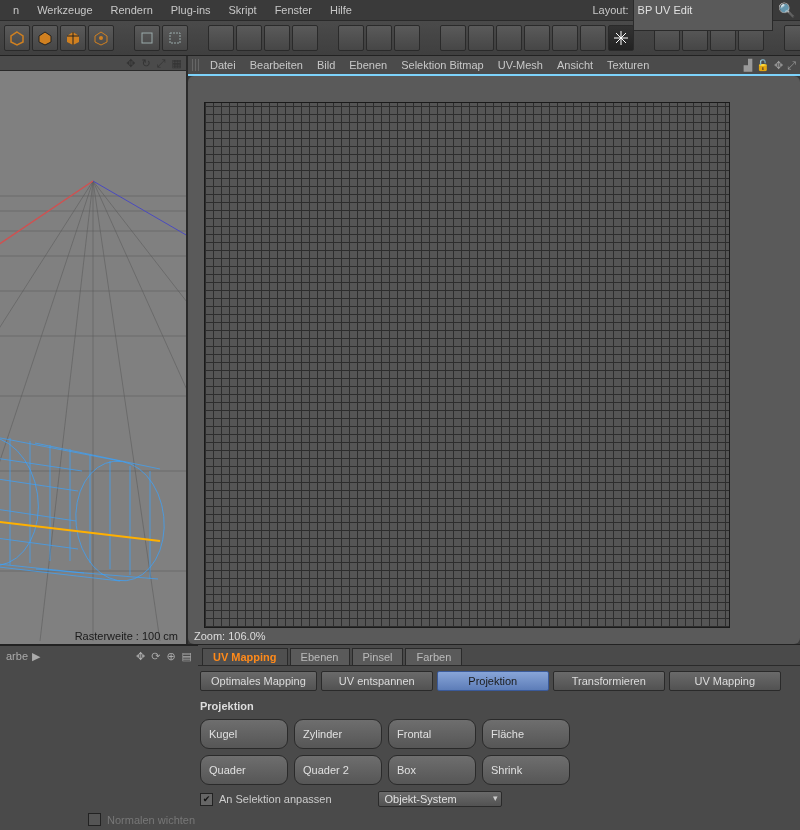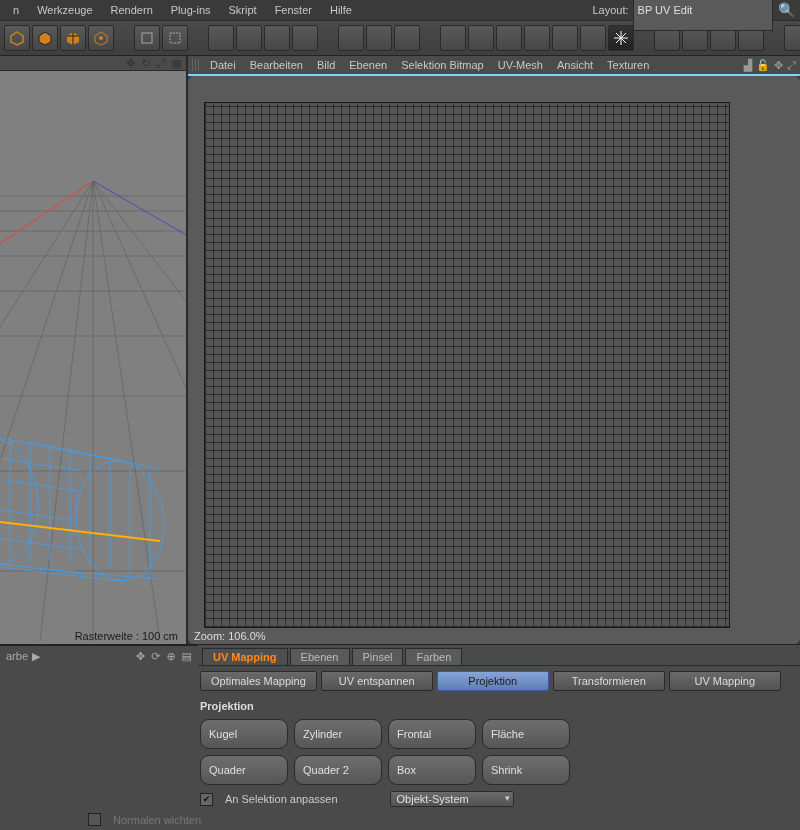--- a/index.html
+++ b/index.html
@@ -42,21 +42,21 @@
   .tab{padding:2px 10px;background:#5a5a5a;border:1px solid #2a2a2a;border-bottom:none;color:#bbb;cursor:pointer;font-size:11px;}
   .tab.active{background:#4f4f4f;color:#ff8a1a;font-weight:bold;}
   .left-sliver{width:186px;height:20px;background:#4a4a4a;border-top:1px solid #222;display:flex;align-items:center;padding:0 6px;color:#aaa;}
   .left-sliver .rt{margin-left:auto;display:flex;gap:6px;}
   .subtabrow{height:22px;background:#4a4a4a;display:flex;align-items:center;gap:4px;padding:4px 8px;}
   .subtab{padding:3px 10px;background:linear-gradient(#6a6a6a,#525252);border:1px solid #2a2a2a;border-radius:2px;color:#ddd;cursor:pointer;min-width:90px;text-align:center;}
   .subtab.active{background:linear-gradient(#88a5d8,#5d7db8);color:#1a1a1a;border-color:#3a5a9a;}
   .section-header{padding:4px 10px;background:#4a4a4a;color:#ddd;font-weight:bold;}
   .btnrow{display:flex;gap:6px;padding:3px 10px;}
   .pbtn{padding:8px 8px;background:linear-gradient(#6e6e6e,#565656);border:1px solid #2a2a2a;border-radius:9px;color:#e0e0e0;cursor:pointer;width:70px;text-align:left;font-size:11px;}
-  .ckrow{display:flex;align-items:center;gap:12px;padding:3px 10px;color:#ccc;}
+  .ckrow{display:flex;align-items:center;gap:6px;padding:3px 10px;color:#ccc;}
   .ckrow.dis{color:#777;}
   .ck{width:11px;height:11px;border:1px solid #222;background:#666;display:inline-flex;align-items:center;justify-content:center;font-size:9px;color:#111;}
   .ck.on::after{content:"✔";}
   .ck.off{background:#555;}
   .dropdown{background:linear-gradient(#6a6a6a,#525252);border:1px solid #2a2a2a;color:#e0e0e0;padding:1px 16px 1px 6px;position:relative;border-radius:2px;cursor:pointer;min-width:100px;margin-left:40px;}
   .dropdown .chev{position:absolute;right:3px;top:1px;font-size:9px;color:#ccc;}
   .row{display:flex;}
   .panel-area{background:#4a4a4a;padding-bottom:40px;}
 </style>
 </head>

